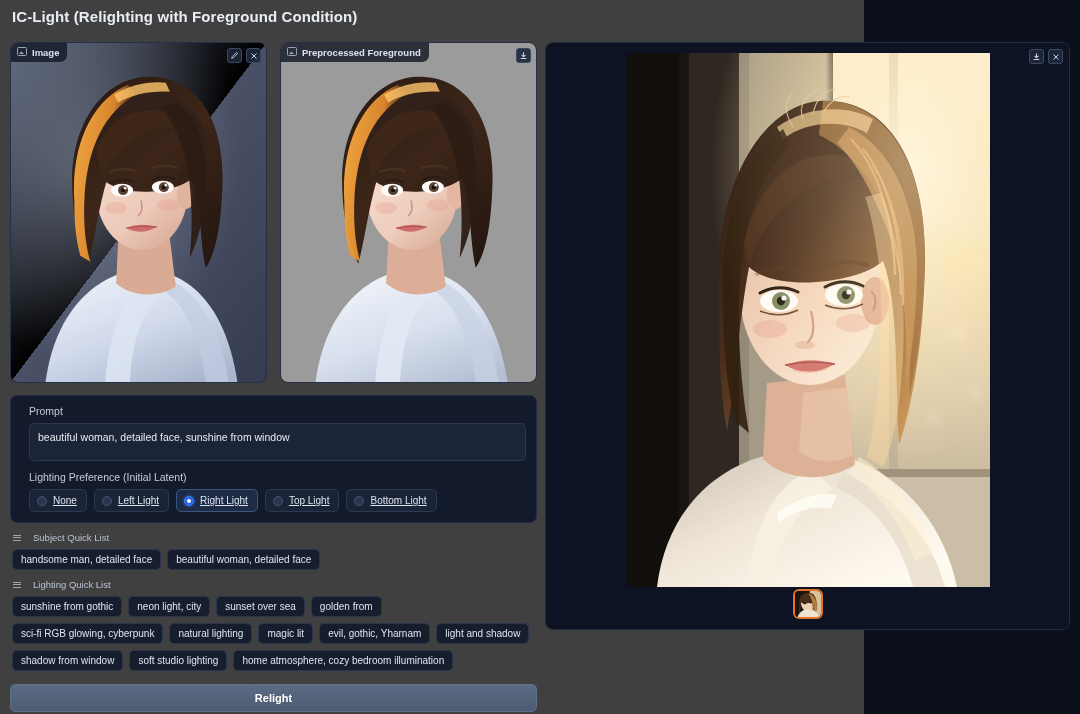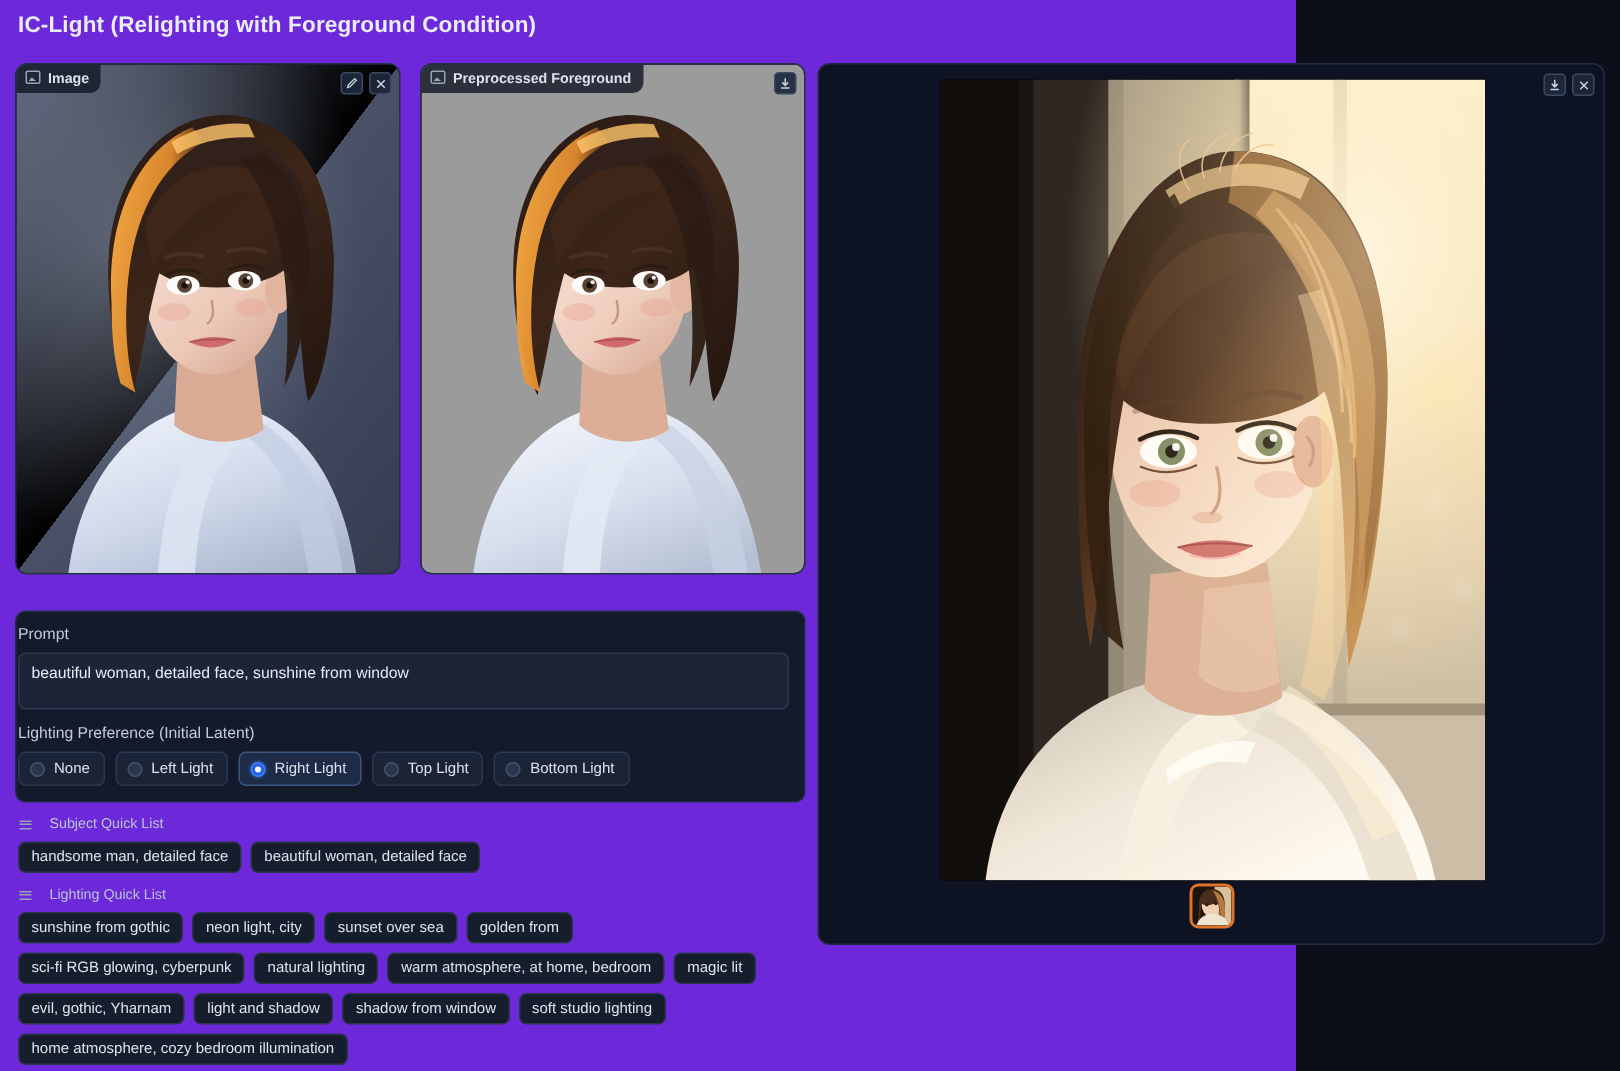--- a/index.html
+++ b/index.html
@@ -7,21 +7,21 @@
   html, body {
     margin: 0; padding: 0;
     width: 1080px; height: 714px;
     background: #0b0f19;
     font-family: "Liberation Sans", sans-serif;
     overflow: hidden;
   }
   .app {
     position: relative;
     width: 864px; height: 714px;
-    background: #6d28d9;
+    background: #404040;
   }
   .page-title {
     position: absolute;
     left: 12px; top: 8px;
     font-size: 15px;
     font-weight: bold;
     color: #e9edf5;
     letter-spacing: 0.1px;
   }
 
@@ -81,25 +81,25 @@
     display: flex; align-items: center; justify-content: center;
     color: #c4cddd;
     font-size: 9px;
     line-height: 1;
     cursor: pointer;
   }
   .tool-btn svg { display:block; }
 
   
   .settings {
-    margin-top: 24px;
+    margin-top: 12px;
     background: #121a2b;
     border: 1px solid #222c42;
     border-radius: 7px;
-    padding: 9px 10px 10px 1px;
+    padding: 9px 10px 10px 18px;
   }
   .field-label {
     font-size: 10.5px;
     color: #c3ccdb;
     margin-bottom: 6px;
   }
   .prompt-box {
     width: 100%;
     height: 38px;
     background: #1c2537;
@@ -119,20 +119,21 @@
   .radio-pill {
     display: flex; align-items: center; gap: 6px;
     background: #1b2437;
     border: 1px solid #2b3852;
     border-radius: 5px;
     padding: 5px 9px 5px 7px;
     font-size: 10px;
     color: #dbe3ef;
     cursor: pointer;
     white-space: nowrap;
+    text-decoration: underline;
   }
   .radio-pill.sel { background: #1e2b47; border-color: #3c5party; border-color: #3c577f; }
   .dot {
     width: 10px; height: 10px;
     border-radius: 50%;
     background: #2a3침; background: #2a364d;
     border: 1px solid #46536c;
     flex: 0 0 auto;
     position: relative;
   }
@@ -453,21 +454,20 @@
         </span>
       <span>Lighting Quick List</span>
     </div>
     <div class="tag-row">
       <div class="tag">sunshine from gothic</div>
       <div class="tag">neon light, city</div>
       <div class="tag">sunset over sea</div>
       <div class="tag">golden from</div>
       <div class="tag">sci-fi RGB glowing, cyberpunk</div>
       <div class="tag">natural lighting</div>
-      <div class="tag">warm atmosphere, at home, bedroom</div>
       <div class="tag">magic lit</div>
       <div class="tag">evil, gothic, Yharnam</div>
       <div class="tag">light and shadow</div>
       <div class="tag">shadow from window</div>
       <div class="tag">soft studio lighting</div>
       <div class="tag">home atmosphere, cozy bedroom illumination</div>
     </div>
 
     <button class="relight">Relight</button>
   </div>

